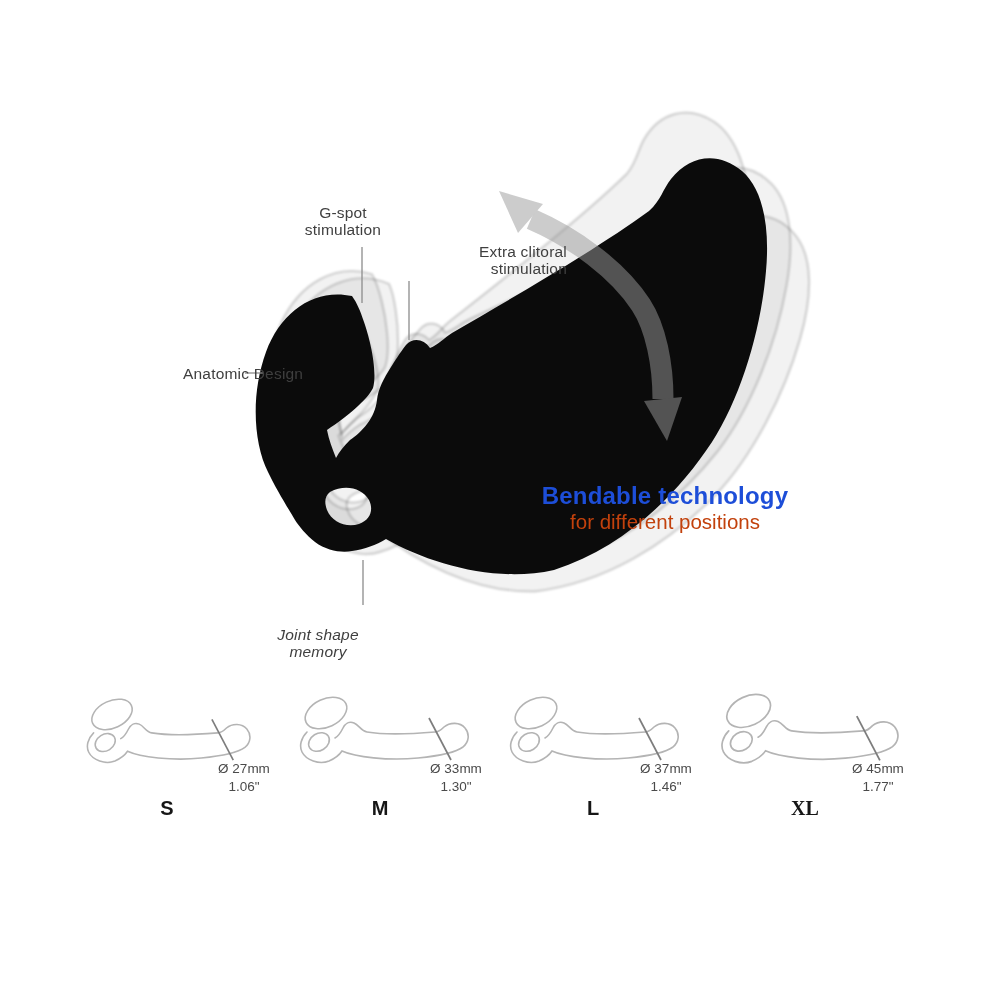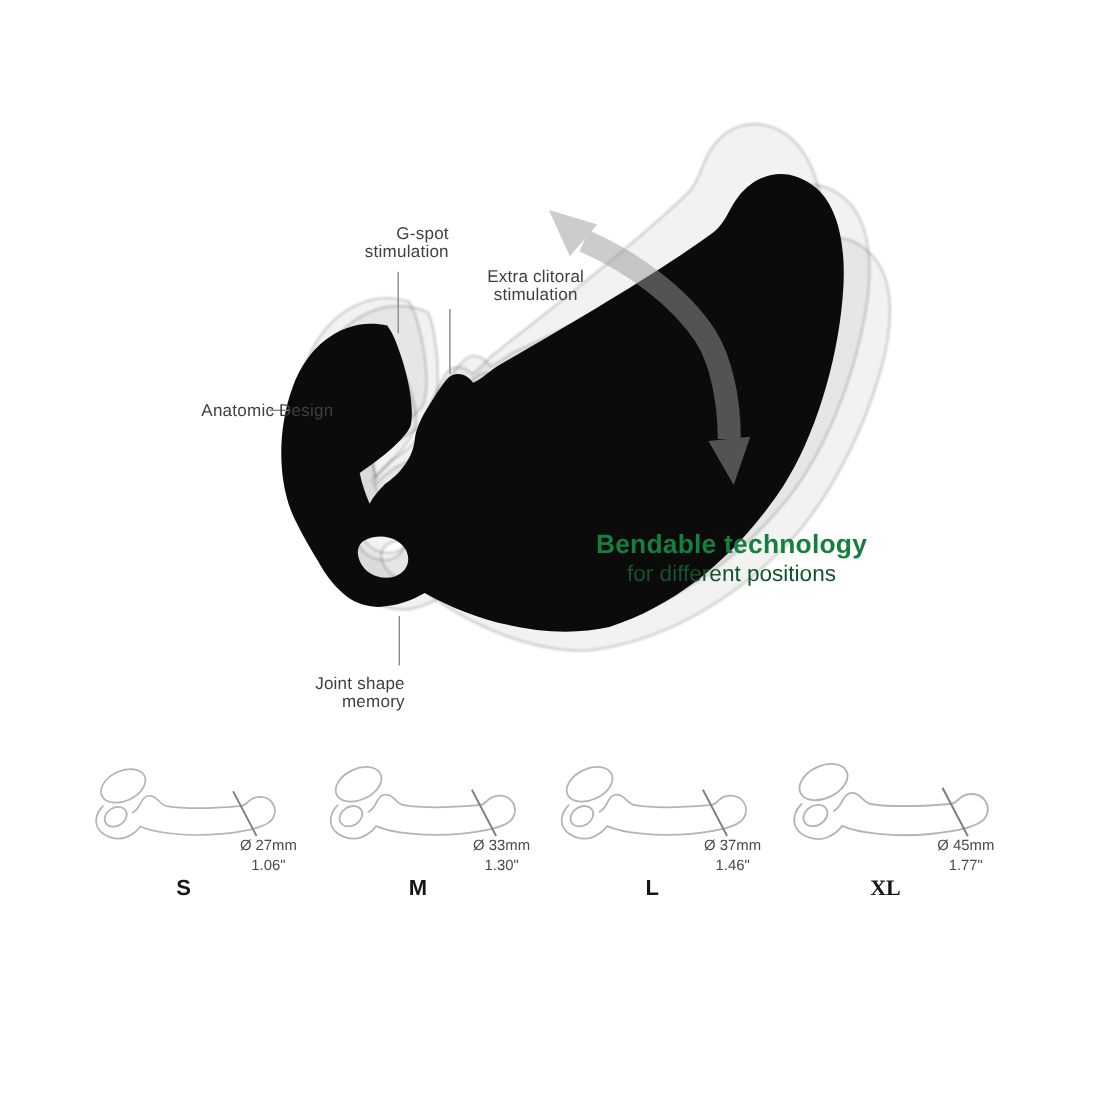--- a/index.html
+++ b/index.html
@@ -8,31 +8,31 @@
     width:1000px;height:1000px;
     background:#ffffff;
     overflow:hidden;
     font-family:"Liberation Sans", sans-serif;
   }
   .gfx{position:absolute;left:0;top:0;}
   .txt{position:absolute;white-space:pre-line;}
   .ann{
     font-size:15.5px;line-height:17px;color:#3f3f3f;letter-spacing:0.2px;
   }
-  .ann-gspot{left:258px;top:204px;width:150px;text-align:right;}
-  .ann-clitoral{left:407px;top:243px;width:160px;text-align:center;}
+  .ann-gspot{left:268px;top:204px;width:150px;text-align:center;}
+  .ann-clitoral{left:407px;top:243px;width:160px;text-align:right;}
   .ann-anatomic{left:137px;top:365px;width:170px;text-align:left;margin-left:46px;}
-  .ann-joint{left:268px;top:613px;width:100px;text-align:right;}
+  .ann-joint{left:268px;top:626px;width:100px;text-align:center;font-style:italic;}
   .bend-title{
     left:515px;top:482px;width:300px;text-align:center;
-    font-size:24px;font-weight:bold;color:#15803d;letter-spacing:0.2px;
+    font-size:24px;font-weight:bold;color:#1d4ed8;letter-spacing:0.2px;
   }
   .bend-sub{
     left:515px;top:510px;width:300px;text-align:center;
-    font-size:20.5px;color:#14532d;
+    font-size:20.5px;color:#c2410c;
   }
   .measure{
     font-size:13.5px;line-height:17.5px;color:#4a4a4a;text-align:center;width:90px;
   }
   .measure-s {left:199px;top:760px;}
   .measure-m {left:411px;top:760px;}
   .measure-l {left:621px;top:760px;}
   .measure-xl{left:833px;top:760px;}
   .size-label{
     font-size:20px;font-weight:bold;color:#161616;text-align:center;width:90px;

